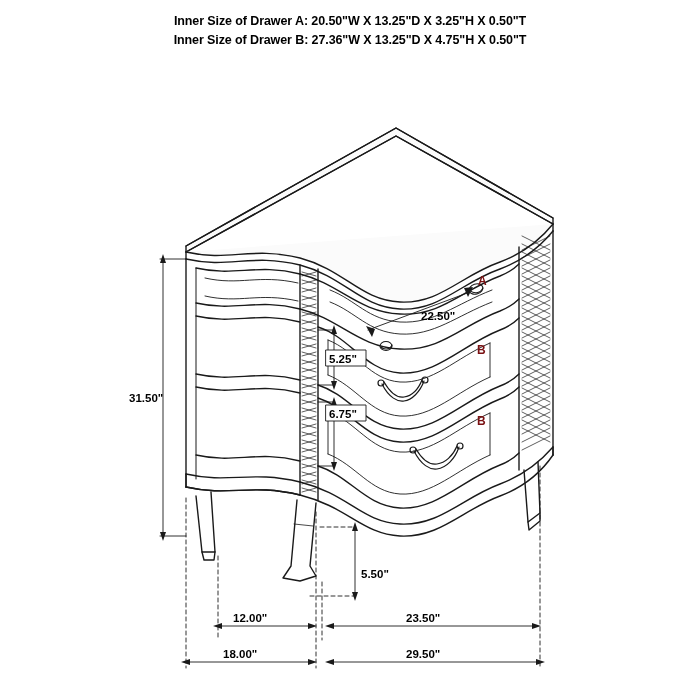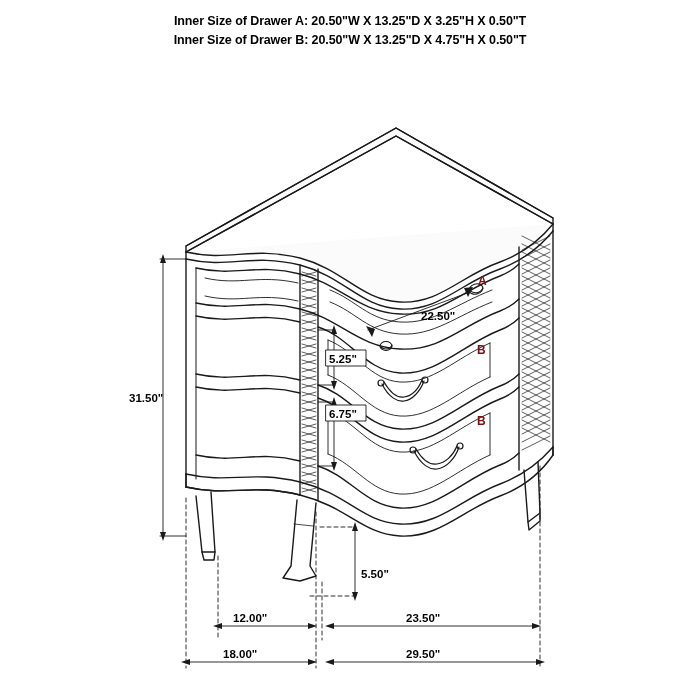--- a/index.html
+++ b/index.html
@@ -53,21 +53,21 @@
     fill: #7a1113;
   }
 </style>
 </head>
 <body>
 
 <div id="stage">
 
   <div class="header">
     <div class="header-line">Inner Size of Drawer A: 20.50"W X 13.25"D X 3.25"H X 0.50"T</div>
-    <div class="header-line">Inner Size of Drawer B: 20.50"W X 13.25"D X 4.75"H X 0.50"T</div>
+    <div class="header-line">Inner Size of Drawer B: 27.36"W X 13.25"D X 4.75"H X 0.50"T</div>
   </div>
 
   <svg class="figure" width="700" height="700" viewBox="0 0 700 700">
 
     <g fill="none" stroke="#1a1a1a" stroke-width="1.4" stroke-linejoin="round" stroke-linecap="round">
 
       <g>
         <path d="M186 246 L396 128 L553 218 L553 224 L396 136 L186 252 Z" fill="#fbfbfb"></path>
         <path d="M186 246 L396 128 L553 218"></path>
         <path d="M186 252 L396 136 L553 224"></path>

